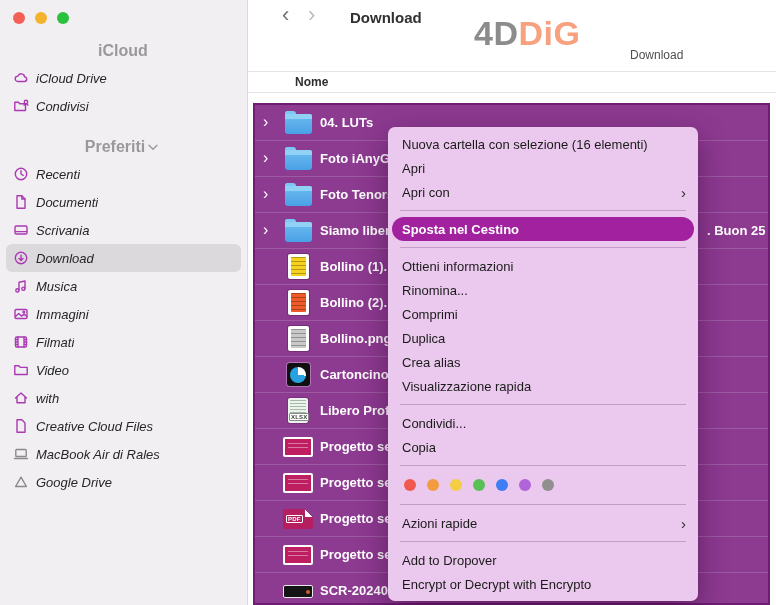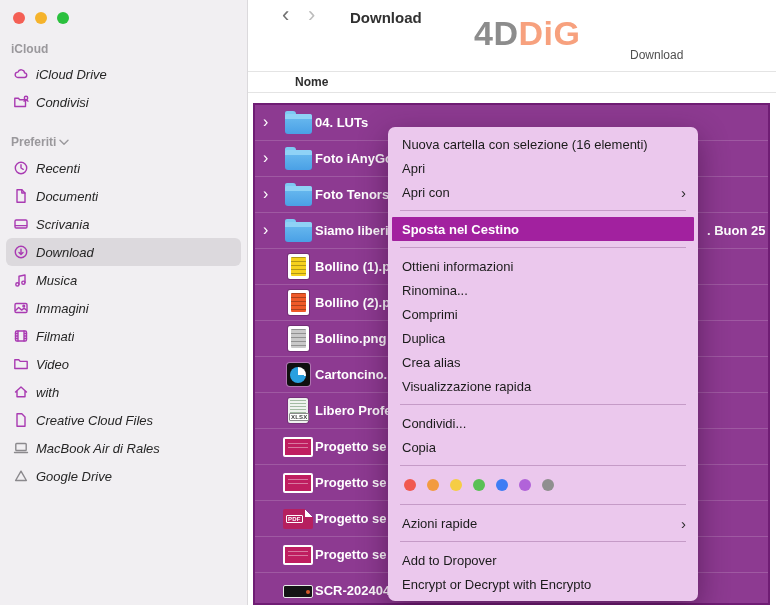--- a/index.html
+++ b/index.html
@@ -11,22 +11,22 @@
   body{width:776px;height:605px;position:relative;overflow:hidden;background:#fff;
        font-family:"Liberation Sans","DejaVu Sans",sans-serif;-webkit-font-smoothing:antialiased;}
 
   
   .sidebar{position:absolute;left:0;top:0;width:248px;height:605px;background:#f1eff2;
            border-right:1px solid #dbd9dc;}
   .traffic{display:flex;gap:10px;padding:12px 0 0 13px;}
   .dot{width:12px;height:12px;border-radius:50%;}
   .dot.r{background:#f45f55;} .dot.y{background:#f5b32c;} .dot.g{background:#2bc03e;}
   .sb-sections{padding-top:10px;}
-  .sb-header{font-size:12px;font-weight:600;color:#9a989c;padding:8px 12px 4px 11px;
-             display:flex;justify-content:flex-start;align-items:center;margin-top:10px;}
+  .sb-header{font-size:16px;font-weight:600;color:#9a989c;padding:8px 12px 4px 11px;
+             display:flex;justify-content:center;align-items:center;margin-top:10px;}
   .sb-header:first-child{margin-top:0;}
   .sb-header .chev{color:#9a989c;display:flex;}
   .sb-item{display:flex;align-items:center;gap:7px;height:28px;margin:0 6px;padding:0 6px;
            border-radius:6px;font-size:13px;color:#262626;cursor:default;}
   .sb-item.selected{background:#dcd9dd;}
   .sb-icon{width:17px;height:17px;display:grid;place-items:center;color:var(--accent-magenta);flex:none;}
   .sb-item.gray .sb-icon{color:#8b898d;}
   .sb-label{white-space:nowrap;overflow:hidden;font-style:italic;}
 
   
@@ -44,21 +44,21 @@
 
   
   .filearea{position:absolute;left:5px;top:103px;width:517px;height:502px;
             background:var(--selection-purple);border:2px solid var(--selection-border);overflow:hidden;}
   .filerow{position:relative;height:36px;display:flex;align-items:center;
            border-bottom:1px solid rgba(255,255,255,.16);color:#fff;font-size:13px;font-weight:600;
            padding-left:26px;cursor:default;}
   .disclosure{position:absolute;left:8px;top:50%;transform:translateY(-54%);font-size:16px;
               font-weight:400;color:#fff;}
   .fi-wrap{width:34px;display:flex;justify-content:center;flex:none;}
-  .fname{white-space:nowrap;}
+  .fname{margin-left:5px;white-space:nowrap;}
   .fname-right{position:absolute;left:452px;white-space:nowrap;font-weight:600;}
 
   
   .fi-folder{width:27px;height:20px;background:linear-gradient(#6dbdf0,#4aa0e6);border-radius:3px;
              position:relative;margin-top:2px;}
   .fi-folder::before{content:"";position:absolute;left:0;top:-3px;width:11px;height:5px;
              background:#7ec9f3;border-radius:2px 3px 0 0;}
   .fi-folder::after{content:"";position:absolute;left:0;top:0;width:100%;height:5px;
              background:#8fd2f6;border-radius:2px 2px 0 0;}
   .fi-sticker{width:21px;height:25px;background:#fff;border-radius:2px;display:grid;
@@ -89,21 +89,21 @@
              background:#d45a2a;}
 
   
   .ctxmenu{position:absolute;left:140px;top:127px;width:310px;background:var(--menu-bg);
            border-radius:7px;box-shadow:0 10px 30px rgba(40,0,40,.45);padding:5px 0;
            font-size:13px;color:#1b1b1b;z-index:5;}
   .mi{height:24px;display:flex;align-items:center;justify-content:space-between;
       padding:0 12px 0 14px;cursor:default;white-space:nowrap;}
   .mi .sub{color:#2c2c2c;font-size:15px;line-height:1;}
   .mi.hl{background:var(--menu-highlight);color:#fff;font-weight:700;margin:0 4px;
-         padding:0 8px 0 10px;border-radius:1px;}
+         padding:0 8px 0 10px;border-radius:12px;}
   .msep{height:1px;background:rgba(100,40,100,.28);margin:6px 12px;}
   .mtags{display:flex;gap:11px;align-items:center;height:26px;padding-left:16px;}
   .tagdot{width:12px;height:12px;border-radius:50%;cursor:default;}
 </style>
 </head>
 <body>
 
 <div class="sidebar">
   <div class="traffic">
     <div class="dot r"></div>

